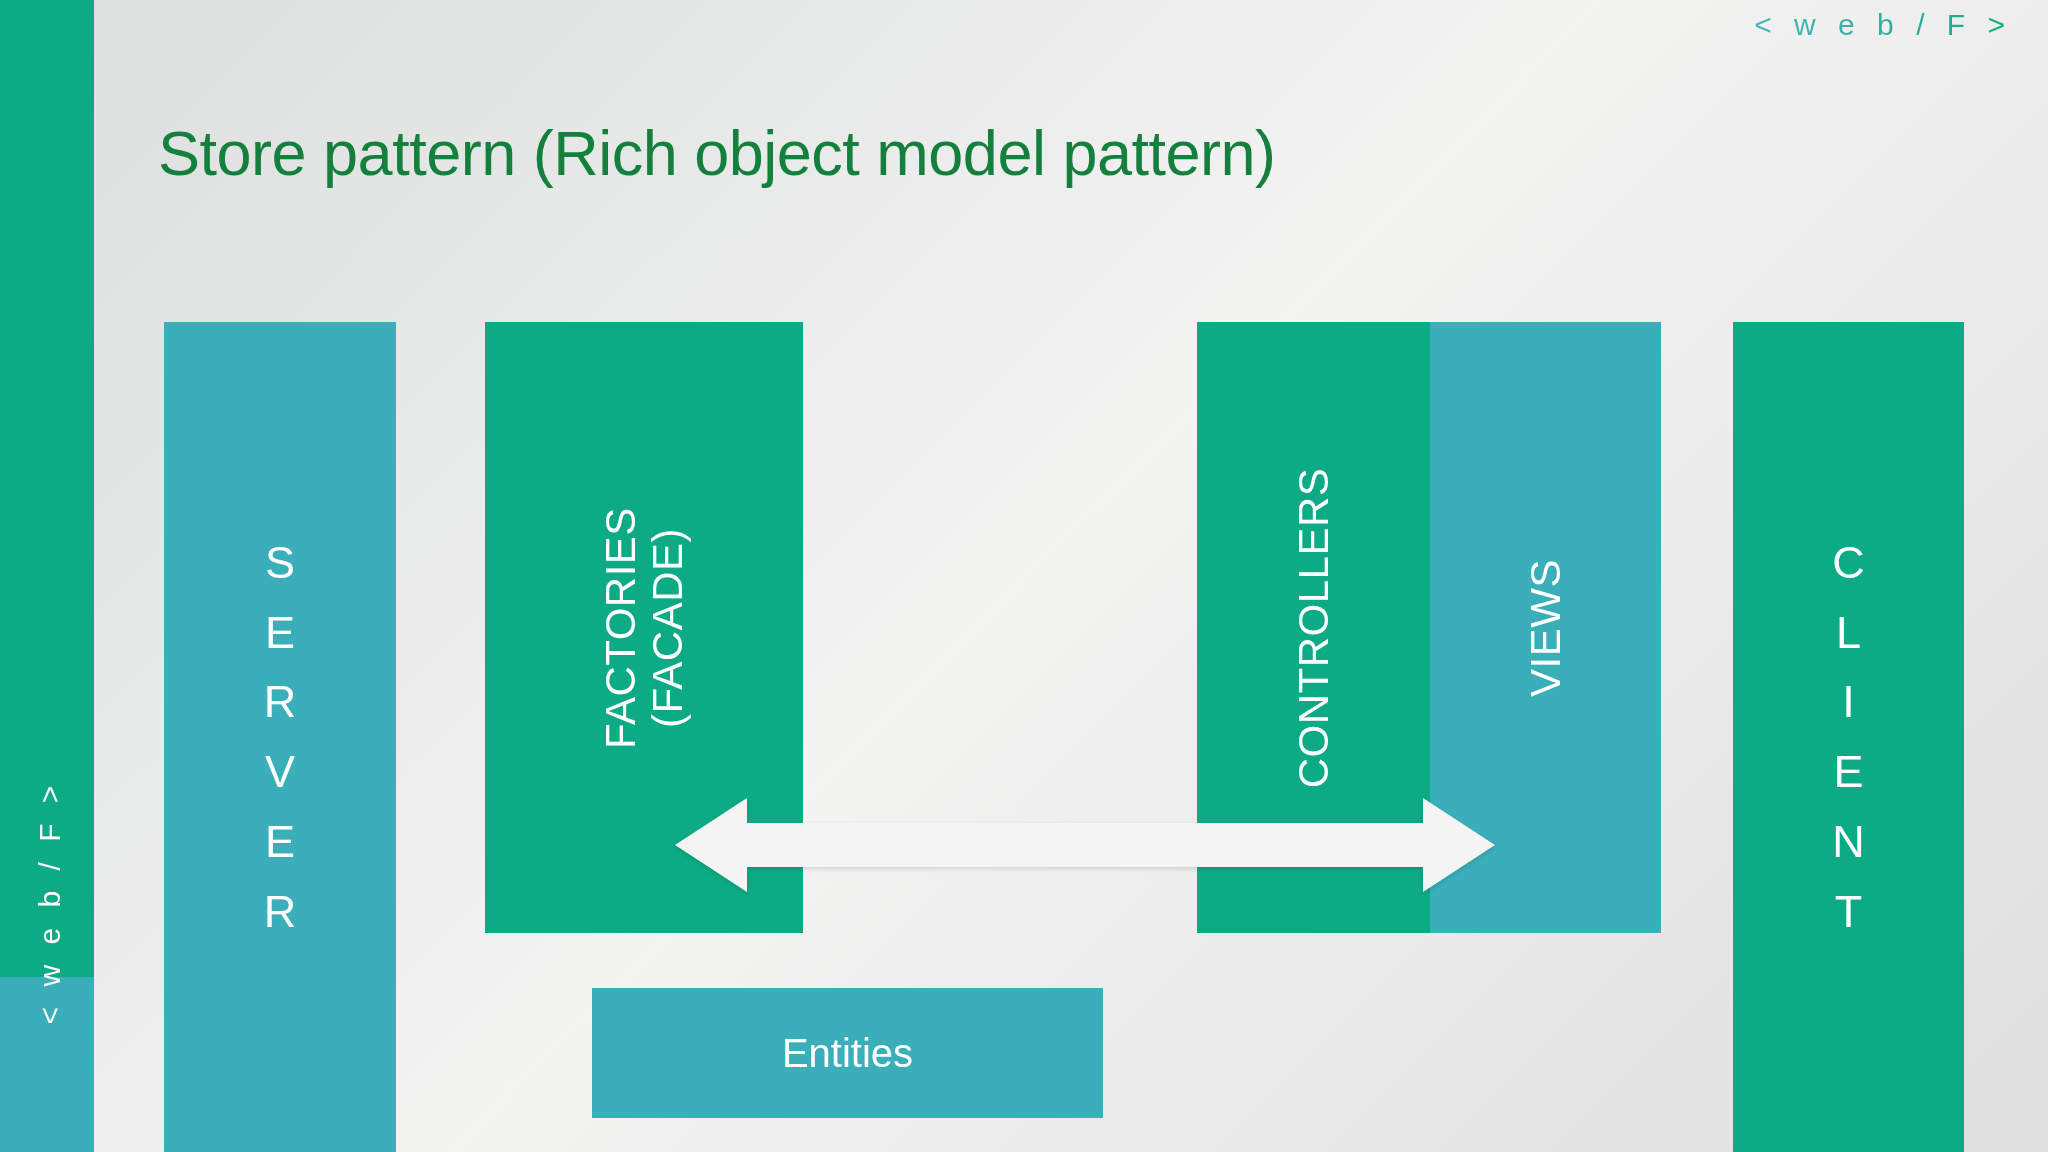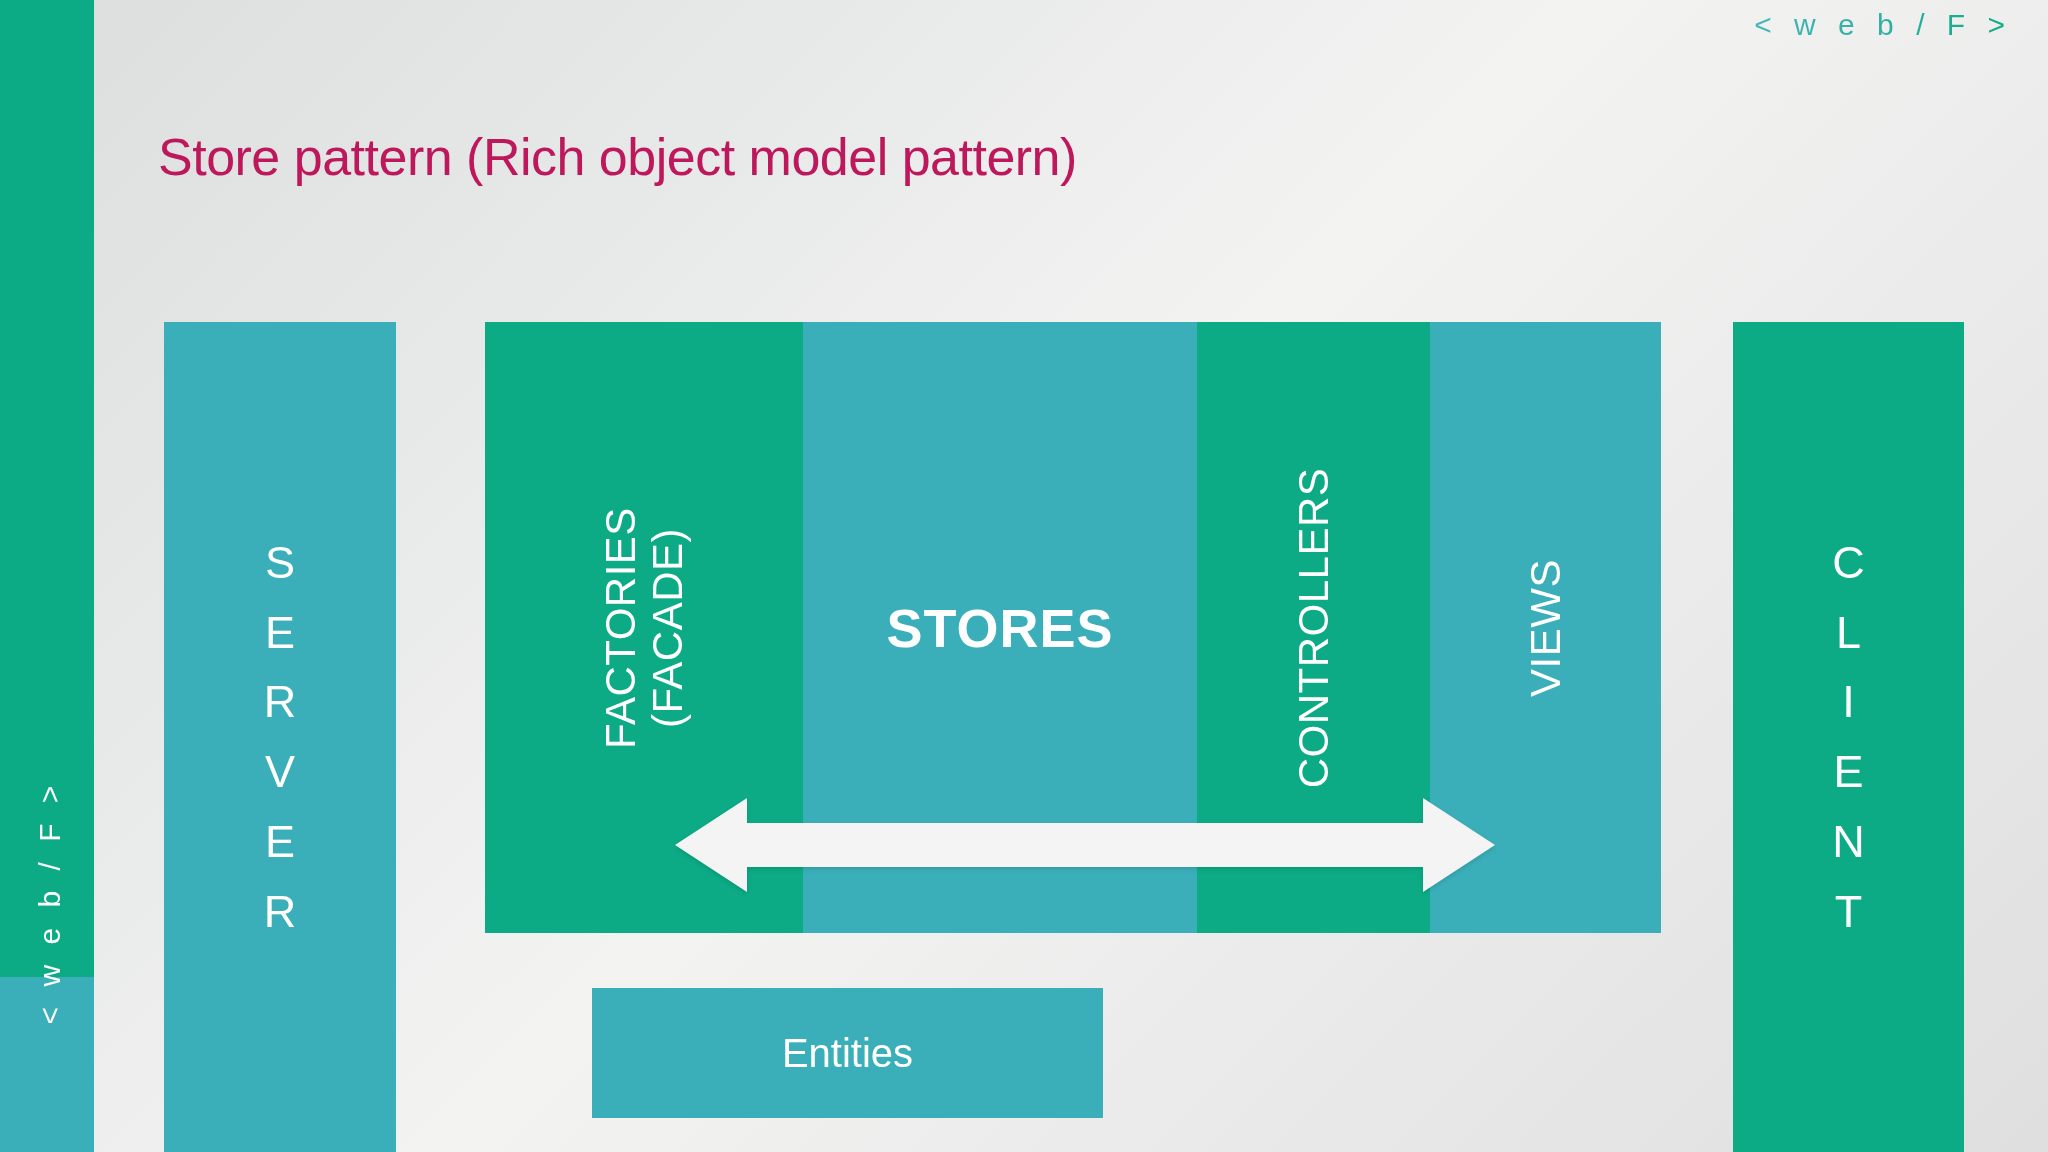--- a/index.html
+++ b/index.html
@@ -26,22 +26,22 @@
   .brand-tr {
     position:absolute; right:36px; top:8px;
     font-size:30px; letter-spacing:7px; font-weight:400; white-space:nowrap;
     background:linear-gradient(90deg,#44b5bd 0%,#34b0a3 45%,#0bab83 100%);
     -webkit-background-clip:text; background-clip:text; color:transparent;
   }
 
   
   .title {
     position:absolute; left:158px; top:122px;
-    font-size:52px; font-weight:400; color:#be185d; white-space:nowrap;
-    letter-spacing:-0.5px; line-height:1;margin-top:9px;
+    font-size:63px; font-weight:400; color:#15803d; white-space:nowrap;
+    letter-spacing:-0.5px; line-height:1;
   }
 
   
   .blk { position:absolute; }
   .teal  { background:#3aafb9; }
   .green { background:#0cab85; }
 
   
   .stack {
     display:flex; flex-direction:column; align-items:center; justify-content:center;
@@ -116,23 +116,20 @@
 
 <div class="blk" id="main-band">
 
   <div class="blk green" id="col-factories">
     <div class="vlabel two">
       <span>FACTORIES</span><br>
       <span>(FACADE)</span>
     </div>
   </div>
 
-  <div class="blk teal" id="col-stores">
-    <div class="center-label">STORES</div>
-  </div>
 
   <div class="blk green" id="col-controllers">
     <div class="vlabel">CONTROLLERS</div>
   </div>
 
   <div class="blk teal" id="col-views">
     <div class="vlabel">VIEWS</div>
   </div>
 
 </div>

